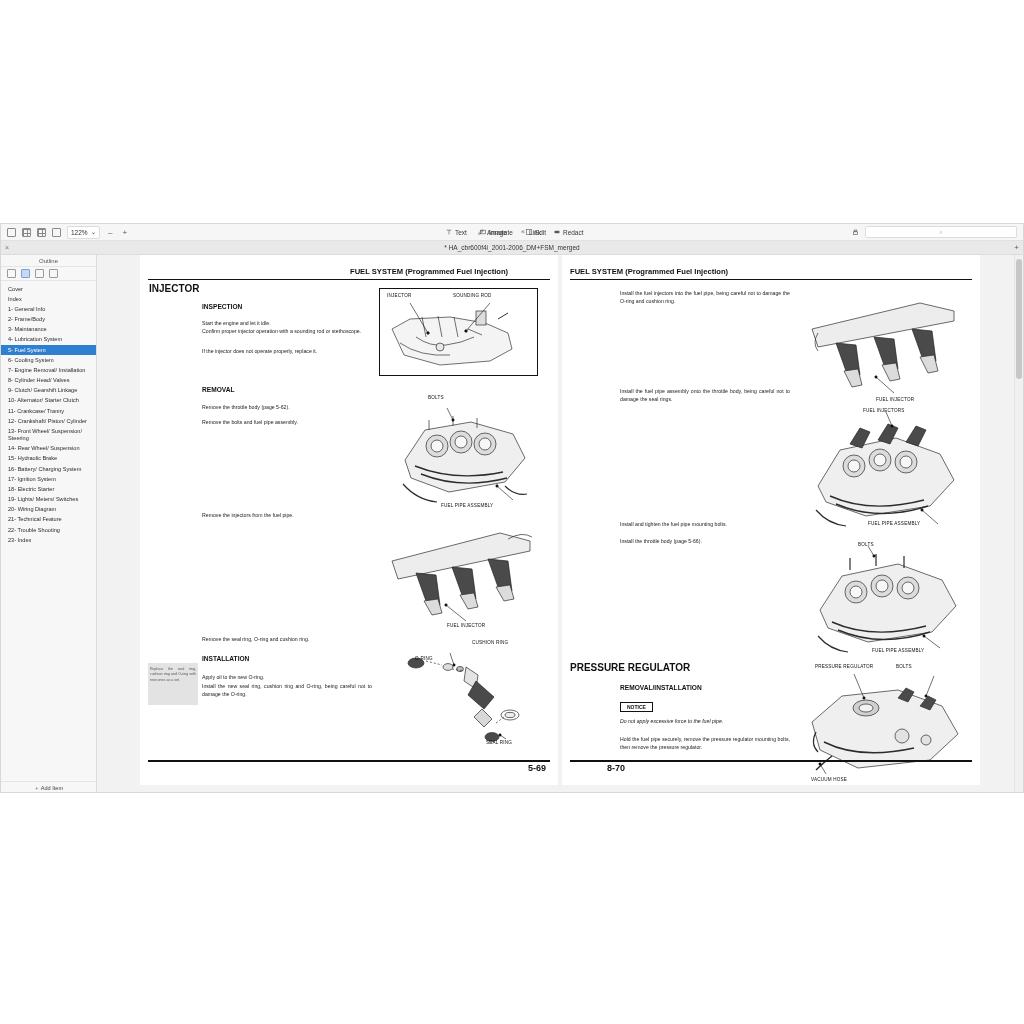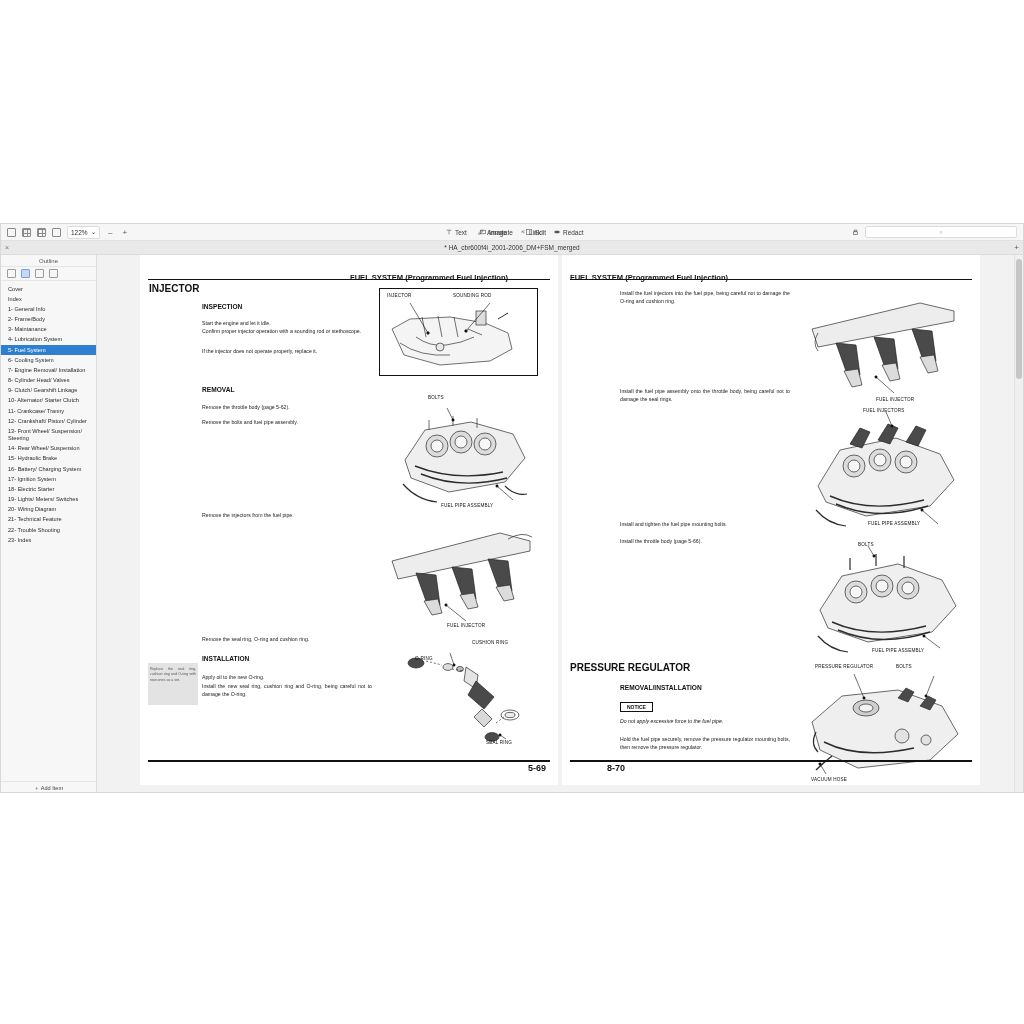--- a/index.html
+++ b/index.html
@@ -44,21 +44,21 @@
   .doc-area{flex:1;background:#f2f2f2;position:relative;display:flex;justify-content:center;}
   .page{background:#fff;position:relative;box-sizing:border-box;}
   .page-left{width:418px;height:530px;margin-top:0;}
   .page-right{width:418px;height:530px;}
   .pagegap{width:4px;background:#f2f2f2;}
   .scrollbar{position:absolute;right:0;top:0;width:8px;height:541px;background:#f0f0f0;border-left:1px solid #e2e2e2;}
   .scrollthumb{position:absolute;left:1px;top:4px;width:6px;height:120px;background:#c6c6c6;border-radius:3px;}
 
   
   .hdr-rule{position:absolute;height:1px;background:#111;}
-  .hdr-title{position:absolute;font-size:7.6px;font-weight:bold;color:#111;margin-top:6px;}
+  .hdr-title{position:absolute;font-size:7.6px;font-weight:bold;color:#111;}
   .sec-title{position:absolute;font-weight:bold;color:#111;}
   .para{position:absolute;font-size:5.2px;color:#222;line-height:1.55;}
   .label{position:absolute;font-size:4.6px;color:#111;letter-spacing:.2px;}
   .folio{position:absolute;font-size:9px;font-weight:bold;color:#111;padding-left:33px;}
   .notice{position:absolute;border:1px solid #111;font-size:5px;font-weight:bold;padding:1px 6px;color:#111;}
   .fig{position:absolute;}
   .fig-box{position:absolute;border:1px solid #111;}
   .gray{position:absolute;background:#e3e3e3;}
   .sidenote{position:absolute;font-size:3.6px;color:#555;line-height:1.5;text-align:justify;}
 

